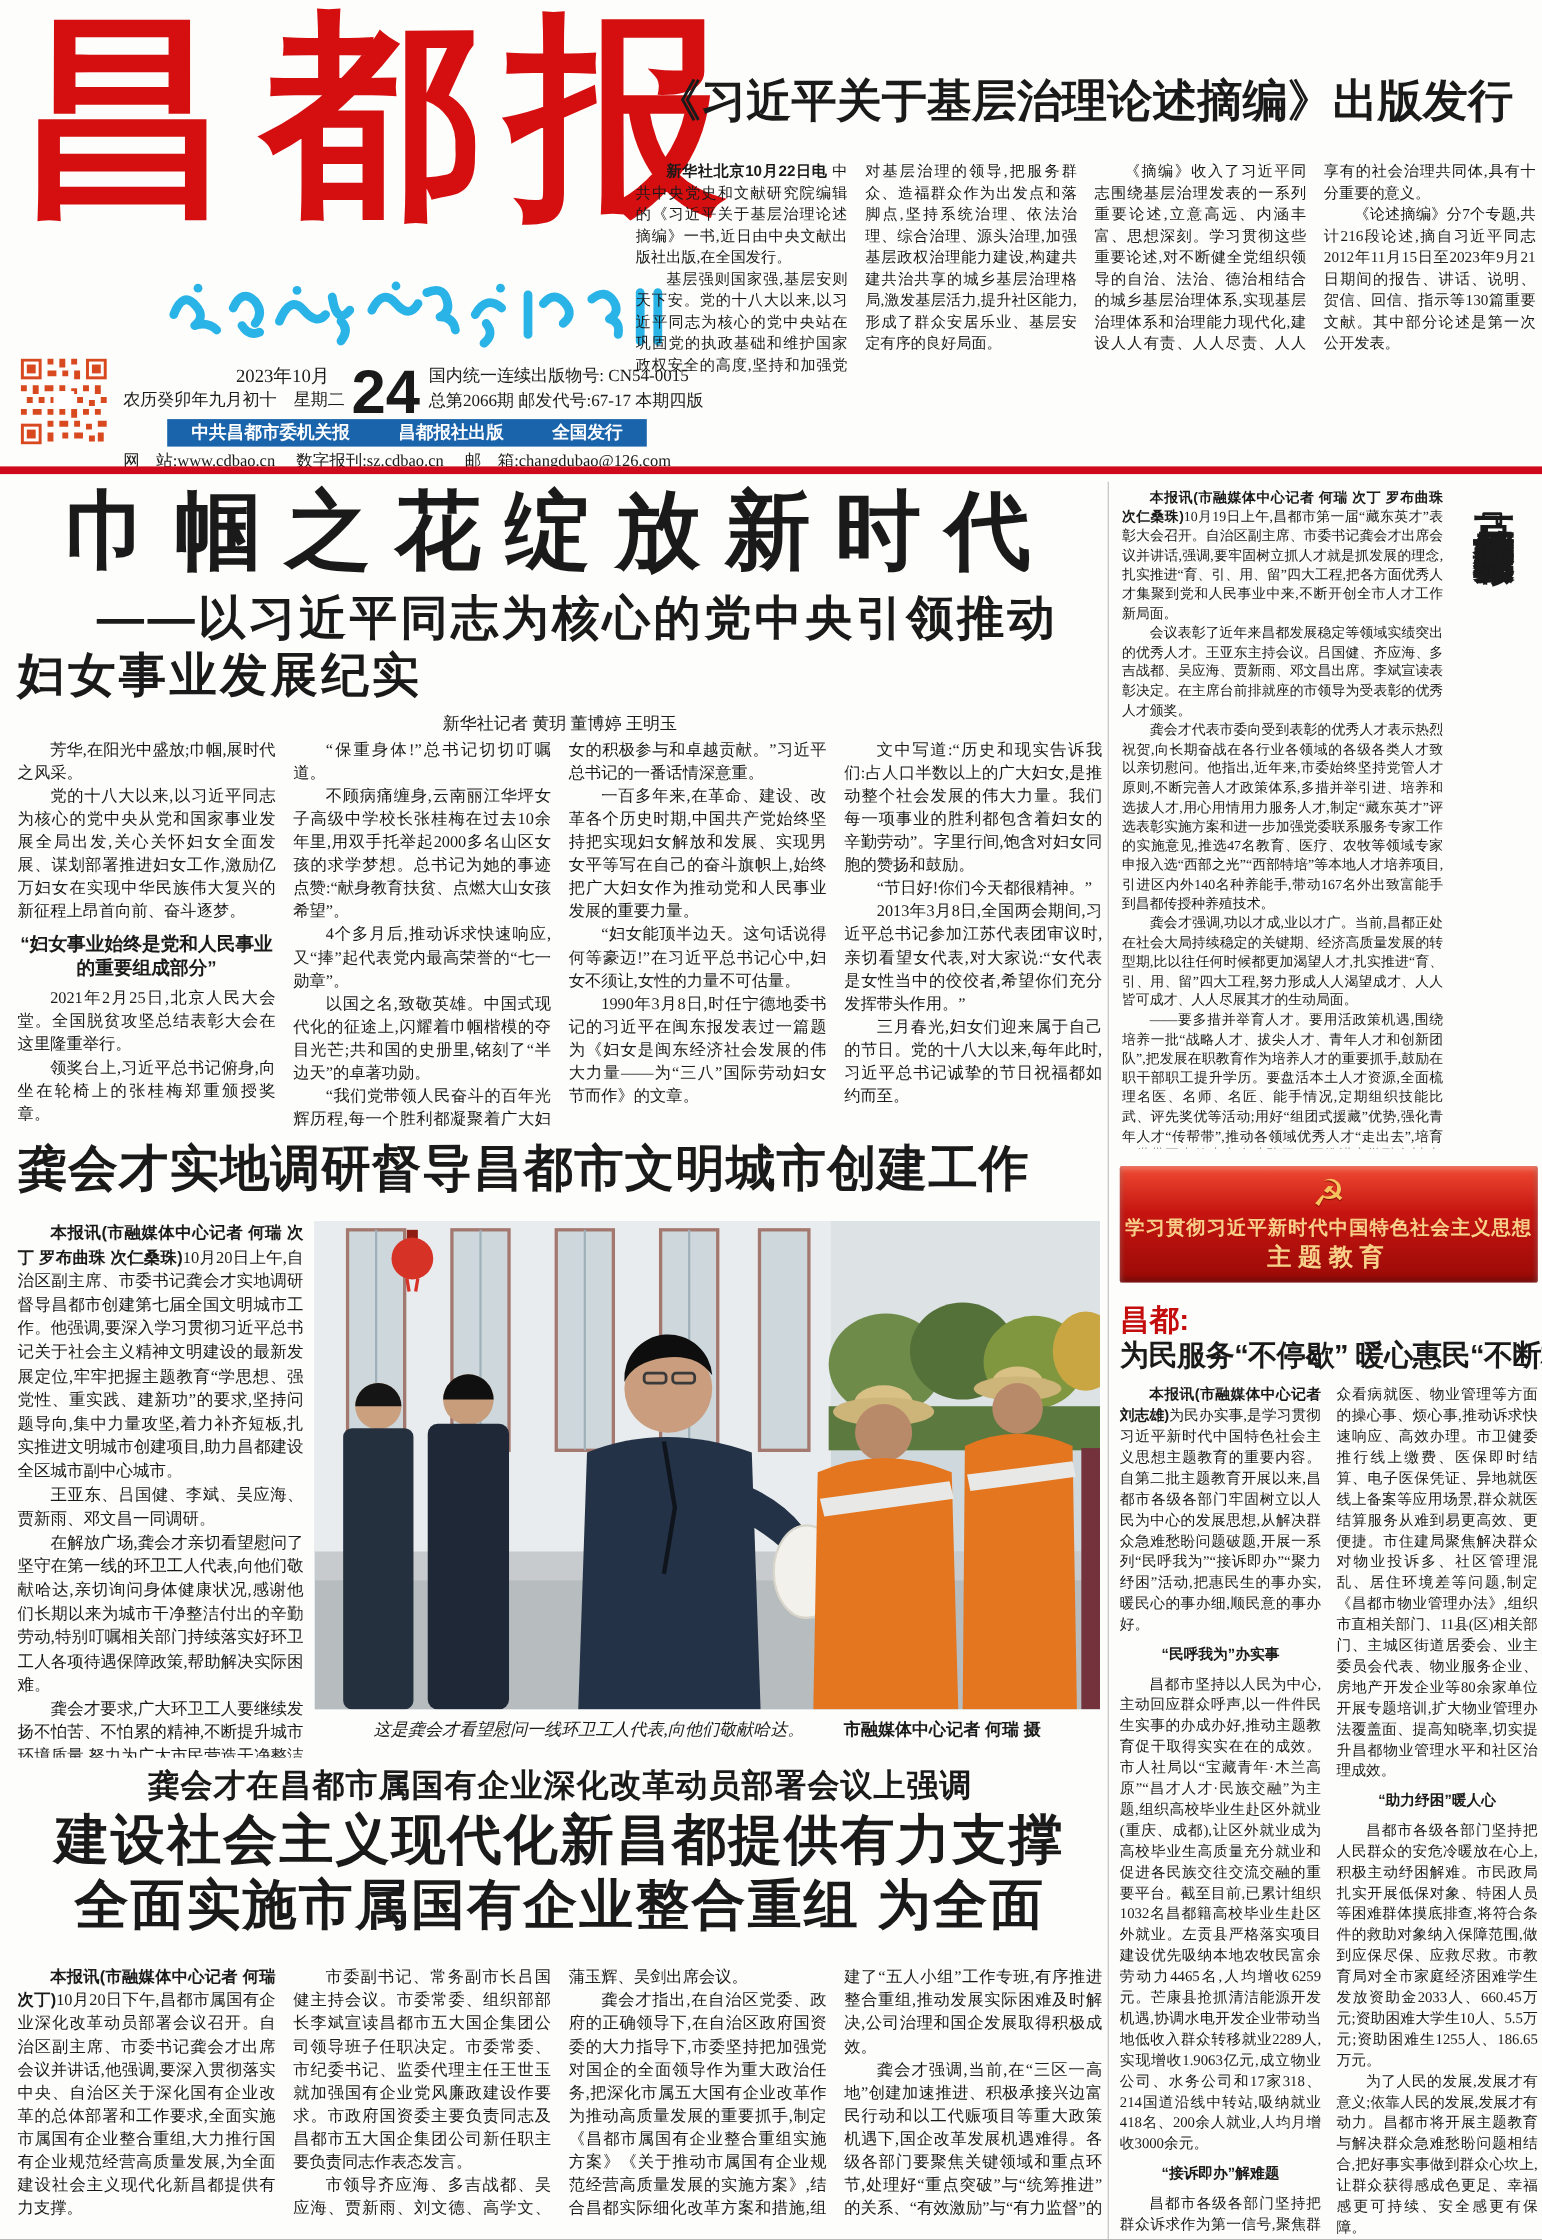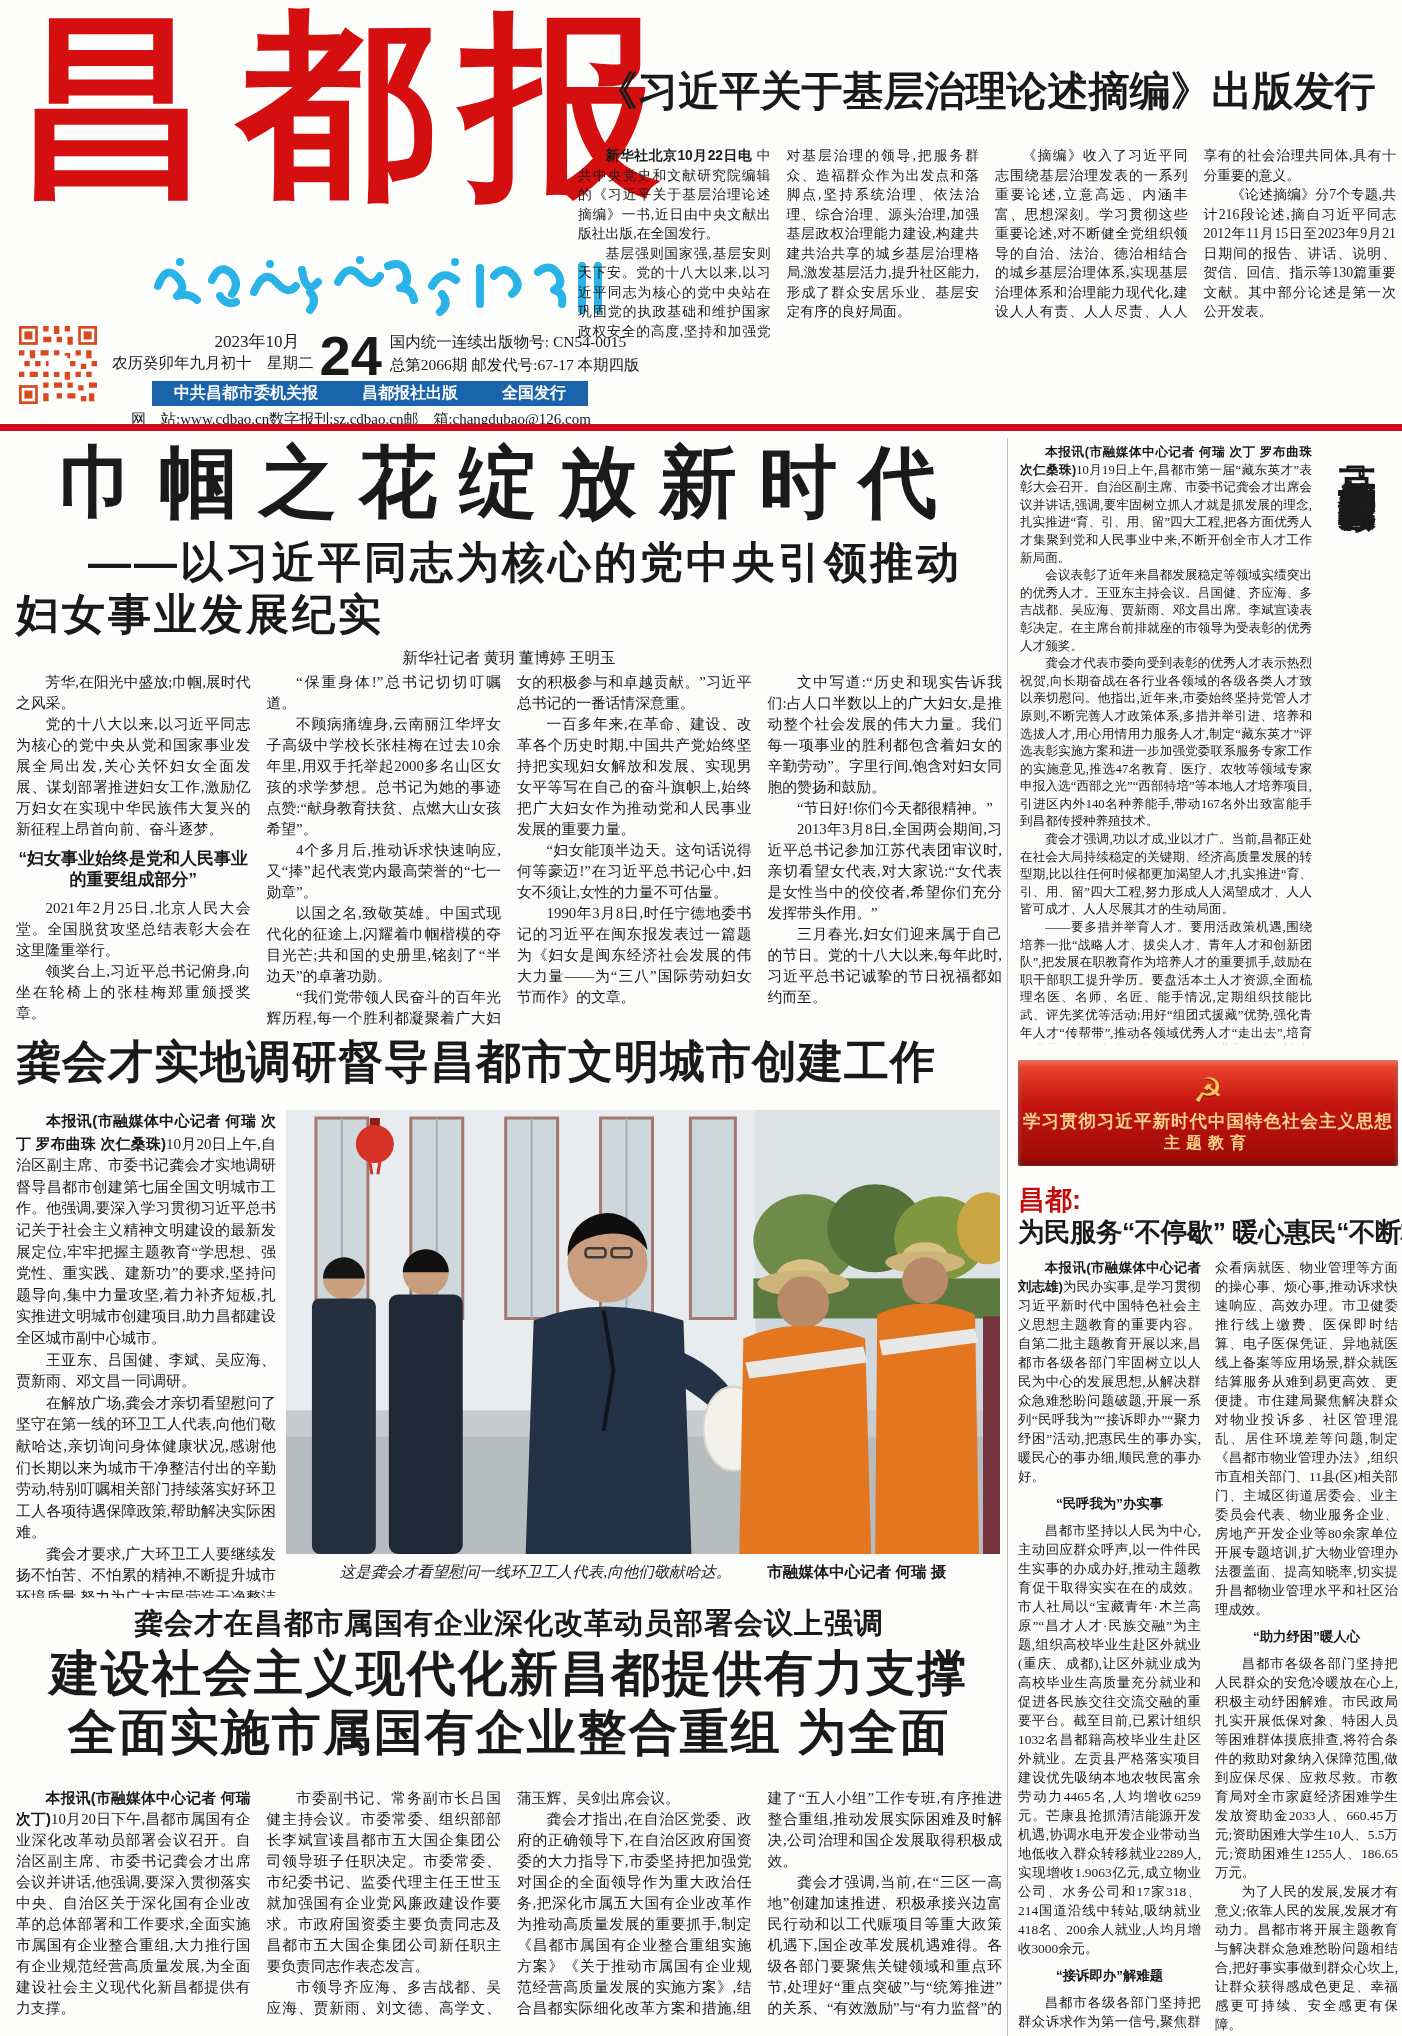--- a/index.html
+++ b/index.html
@@ -20,21 +20,21 @@
   .tibetan{left:150px;top:252px;width:470px;height:72px;}
   .qr{left:16px;top:326px;width:84px;height:78px;}
   .pubinfo{left:112px;top:330px;width:505px;display:flex;align-items:flex-start;}
   .pub-left{width:258px;text-align:right;}
   .pub-left .l1{font-size:17px;padding-right:14px;}
   .pub-left .l2{font-size:15.5px;white-space:nowrap;}
   .day-number{font-size:56px;line-height:.92;margin:0 8px 0 6px;font-family:"Liberation Sans",sans-serif;font-weight:900;}
   .pub-right{font-size:15.5px;line-height:1.5;white-space:nowrap;}
   .blue-bar{left:152px;top:381px;width:436px;height:25px;background:var(--bar-blue);
     display:flex;align-items:center;justify-content:space-around;color:#fff;font-size:16px;}
-  .site-line{left:112px;top:410px;width:498px;display:flex;justify-content:center;font-size:15px;white-space:nowrap;}
+  .site-line{left:112px;top:410px;width:498px;display:flex;justify-content:space-between;font-size:15px;white-space:nowrap;}
 
   
   .top-headline{left:576px;top:64px;width:820px;text-align:center;font-size:41px;
     letter-spacing:0;white-space:nowrap;}
   .top-body{left:578px;top:146px;width:818px;height:274px;column-count:4;column-gap:16px;
     font-size:13.8px;line-height:19.5px;text-align:justify;overflow:hidden;}
 
   .red-rule{left:0;top:424px;width:1402px;height:7px;background:var(--rule-red);}
   .v-divider{left:1007px;top:438px;width:1px;height:1598px;background:#bdbdbd;}
 
@@ -70,21 +70,21 @@
   .ent-body{left:16px;top:1788px;width:986px;height:246px;column-count:4;column-gap:16px;
     font-size:14.8px;line-height:21px;text-align:justify;overflow:hidden;}
 
   
   .banner{left:1018px;top:1060px;width:380px;height:106px;border-radius:2px;
     background:linear-gradient(180deg,#ef4b33 0%,#c61510 40%,#9a0a07 100%);
     display:flex;flex-direction:column;align-items:center;justify-content:center;
     box-shadow:inset 0 2px 6px rgba(255,255,255,.35), inset 0 -3px 6px rgba(0,0,0,.35);}
   .banner .emblem{font-size:34px;line-height:1;color:#f6c35f;text-shadow:0 1px 1px #7a0500;}
   .banner .b1{font-size:17.5px;letter-spacing:1px;color:var(--banner-gold);margin-top:2px;}
-  .banner .b2{font-size:16px;letter-spacing:6px;color:var(--banner-gold);}
+  .banner .b2{font-size:22px;letter-spacing:6px;color:var(--banner-gold);}
   .svc-kicker{left:1018px;top:1182px;width:380px;font-size:27px;color:#c40e0e;}
   .svc-headline{left:1018px;top:1214px;width:380px;text-align:center;font-size:26.5px;
     letter-spacing:-.5px;white-space:nowrap;}
   .svc-body{left:1018px;top:1258px;width:380px;height:778px;column-count:2;column-gap:14px;
     font-size:13.4px;line-height:19px;text-align:justify;overflow:hidden;}
 
   
   .para{text-indent:2em;margin:0;}
   .para b{font-family:"Liberation Sans",sans-serif;}
   .para.sub{text-indent:0;text-align:center;font-weight:bold;

